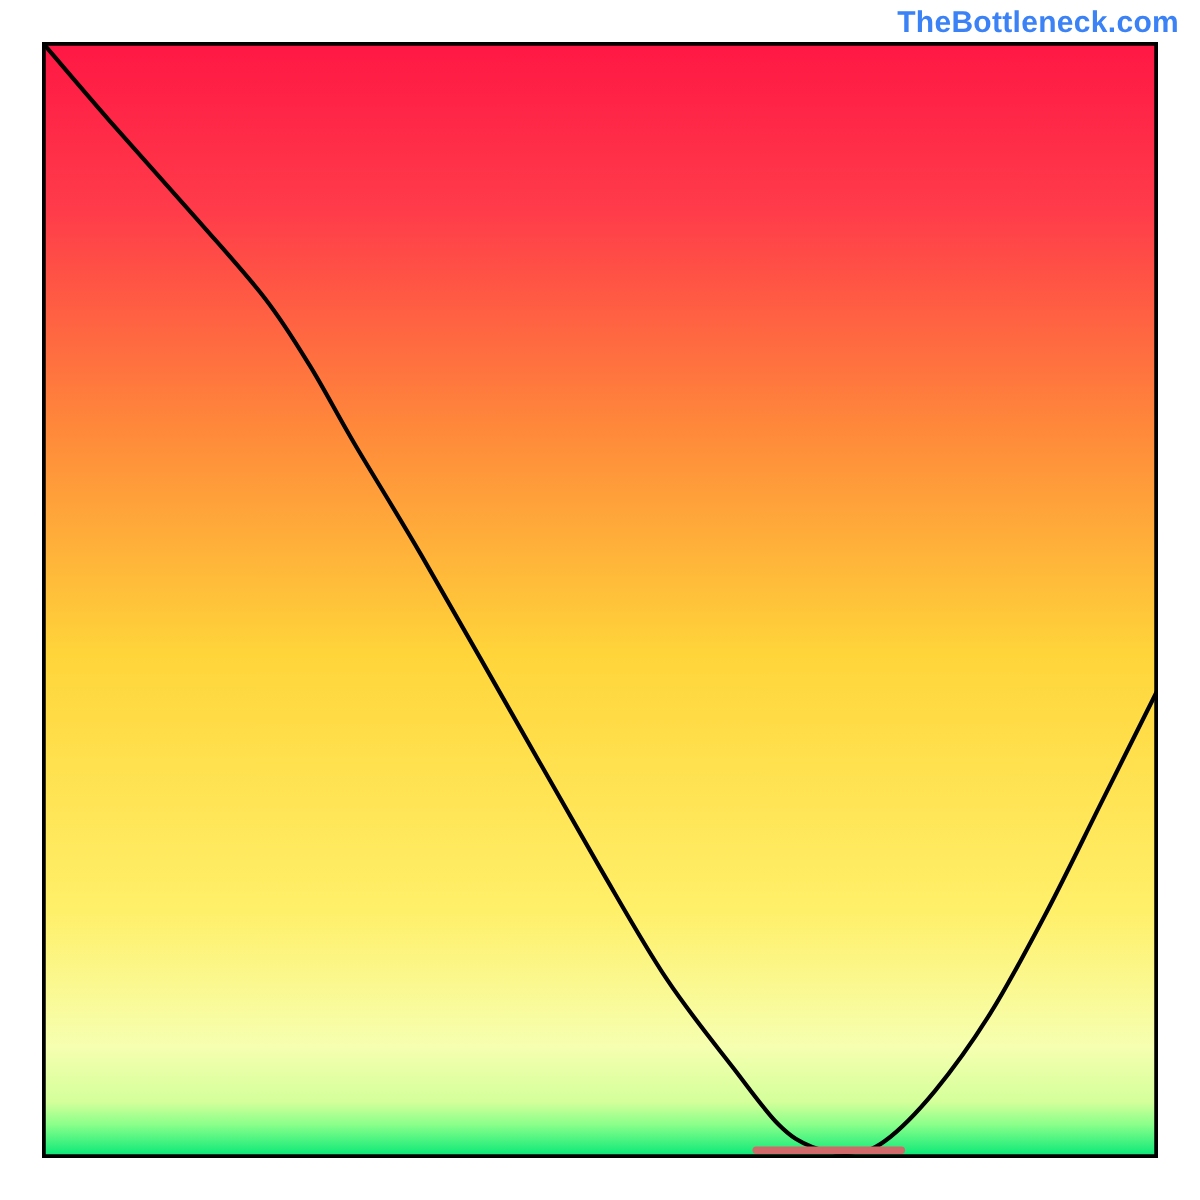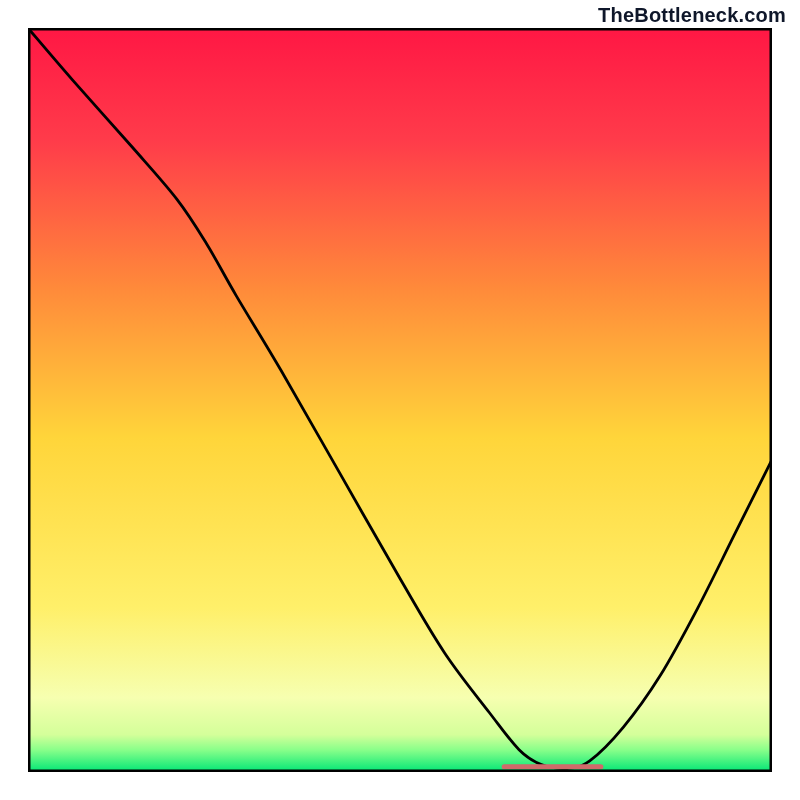--- a/index.html
+++ b/index.html
@@ -10,21 +10,21 @@
     font-family: Arial, sans-serif;
     position: relative;
     overflow: hidden;
   }
   .watermark {
     position: absolute;
     top: 4px;
     right: 14px;
     font-size: 20px;
     font-weight: 600;
-    color: #0f172a;
+    color: #3b82f6;
     letter-spacing: 0.2px;
   }
   .plot {
     position: absolute;
     left: 28px;
     top: 28px;
     width: 744px;
     height: 744px;
   }
   .plot svg {

